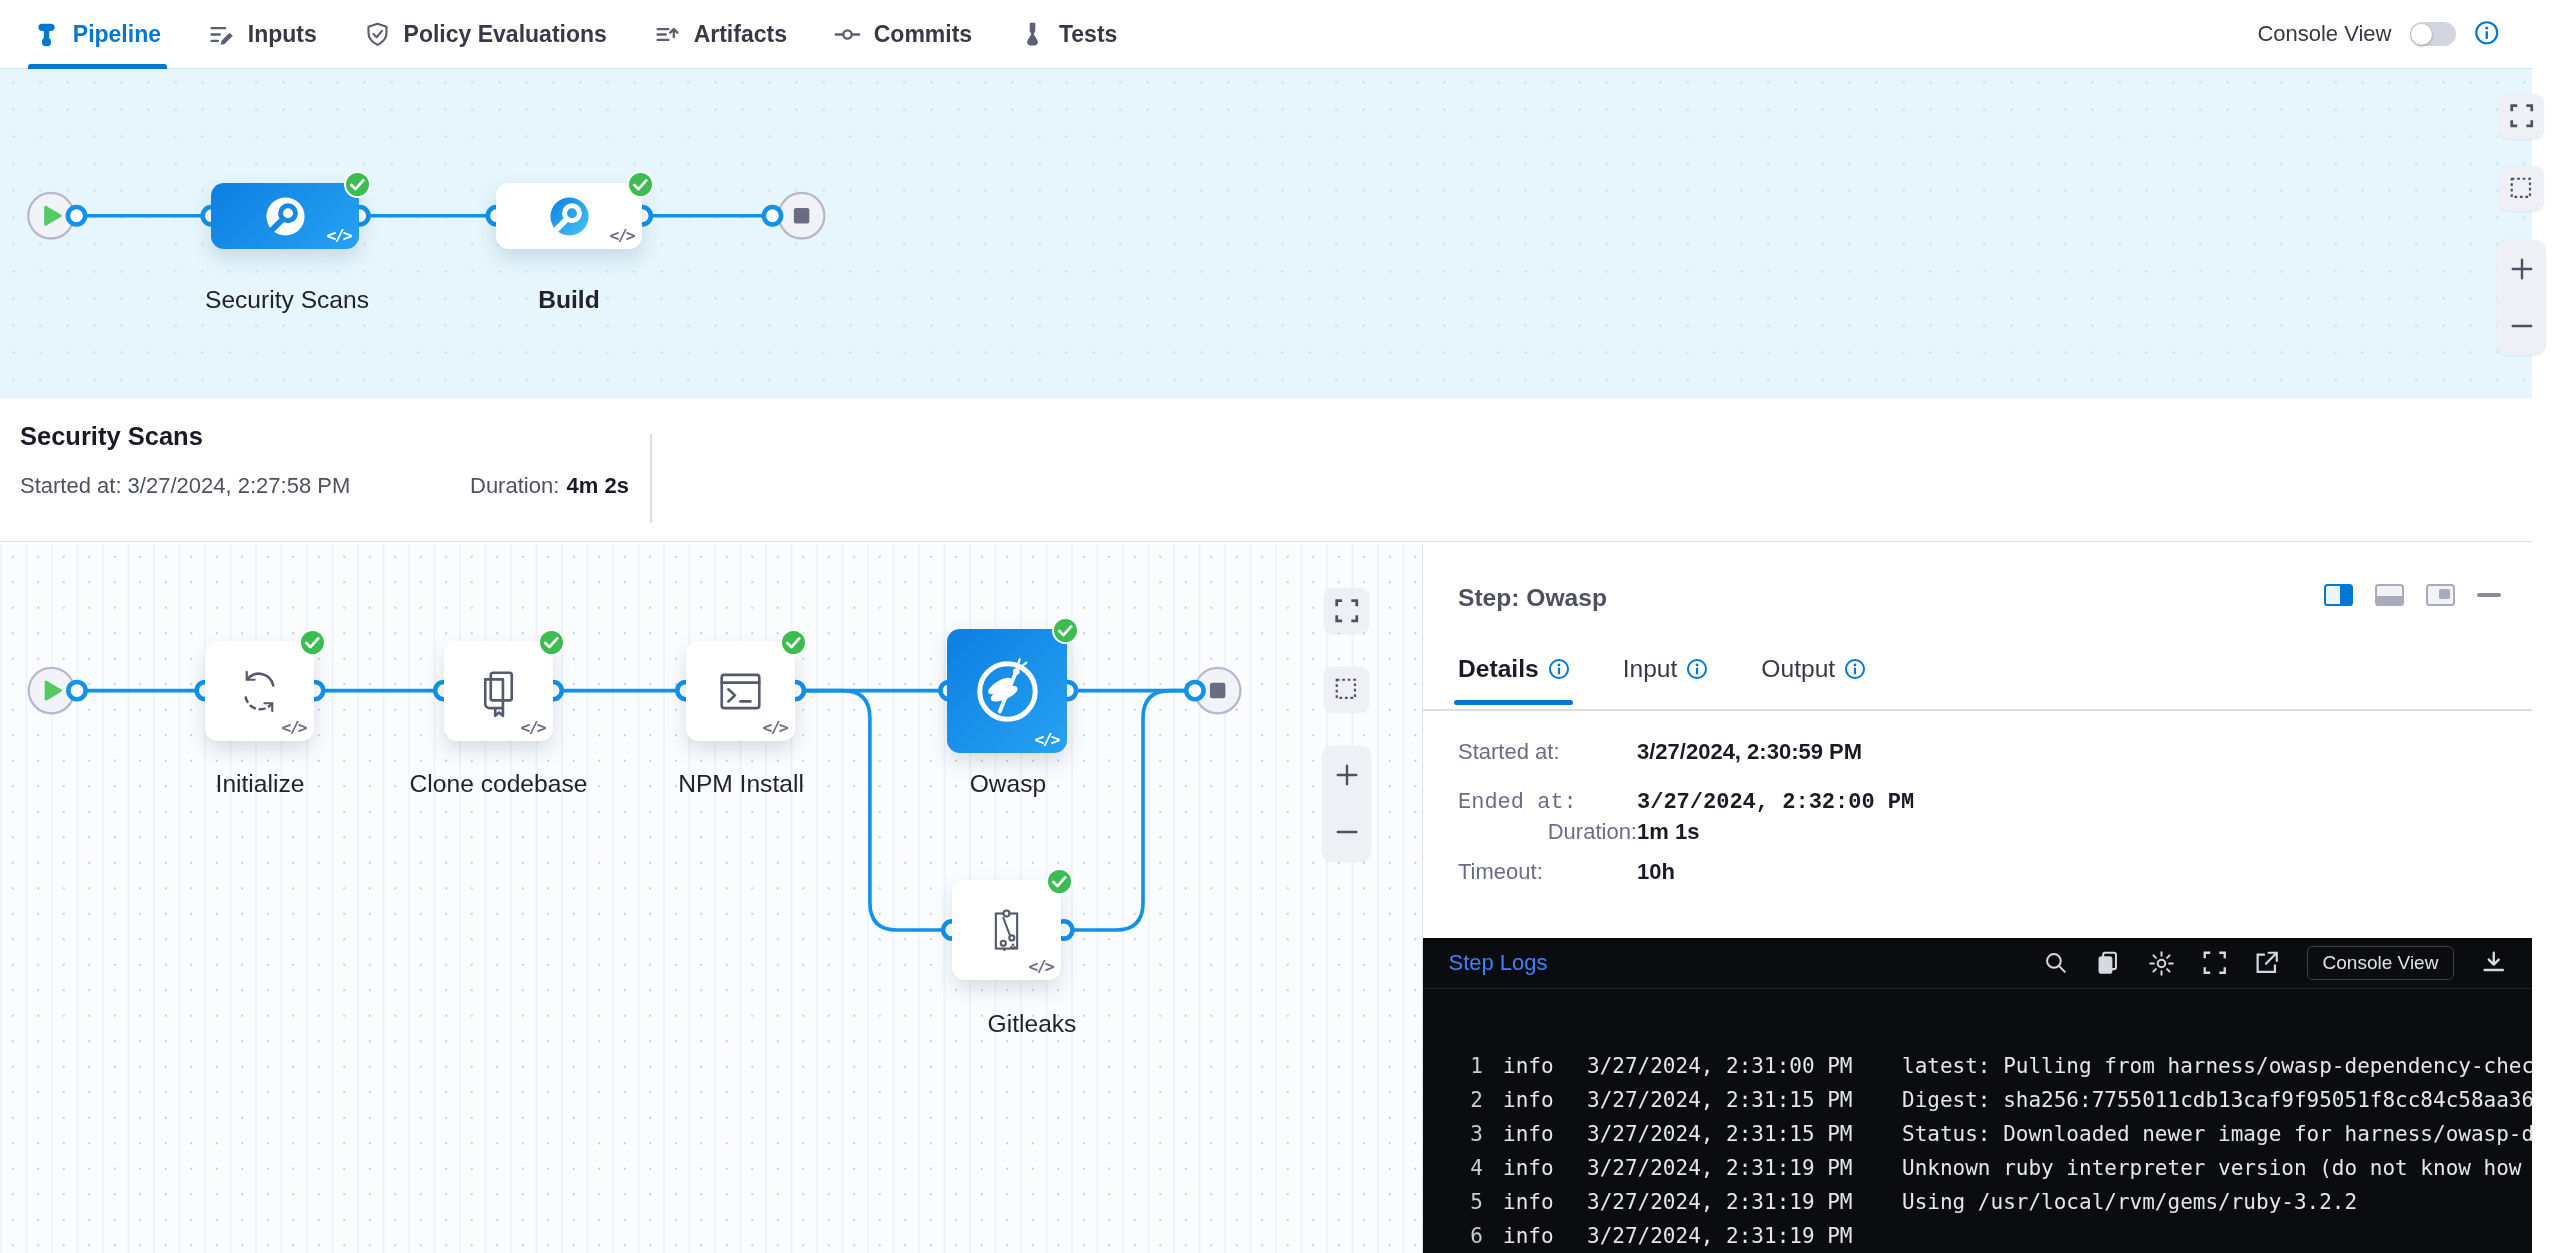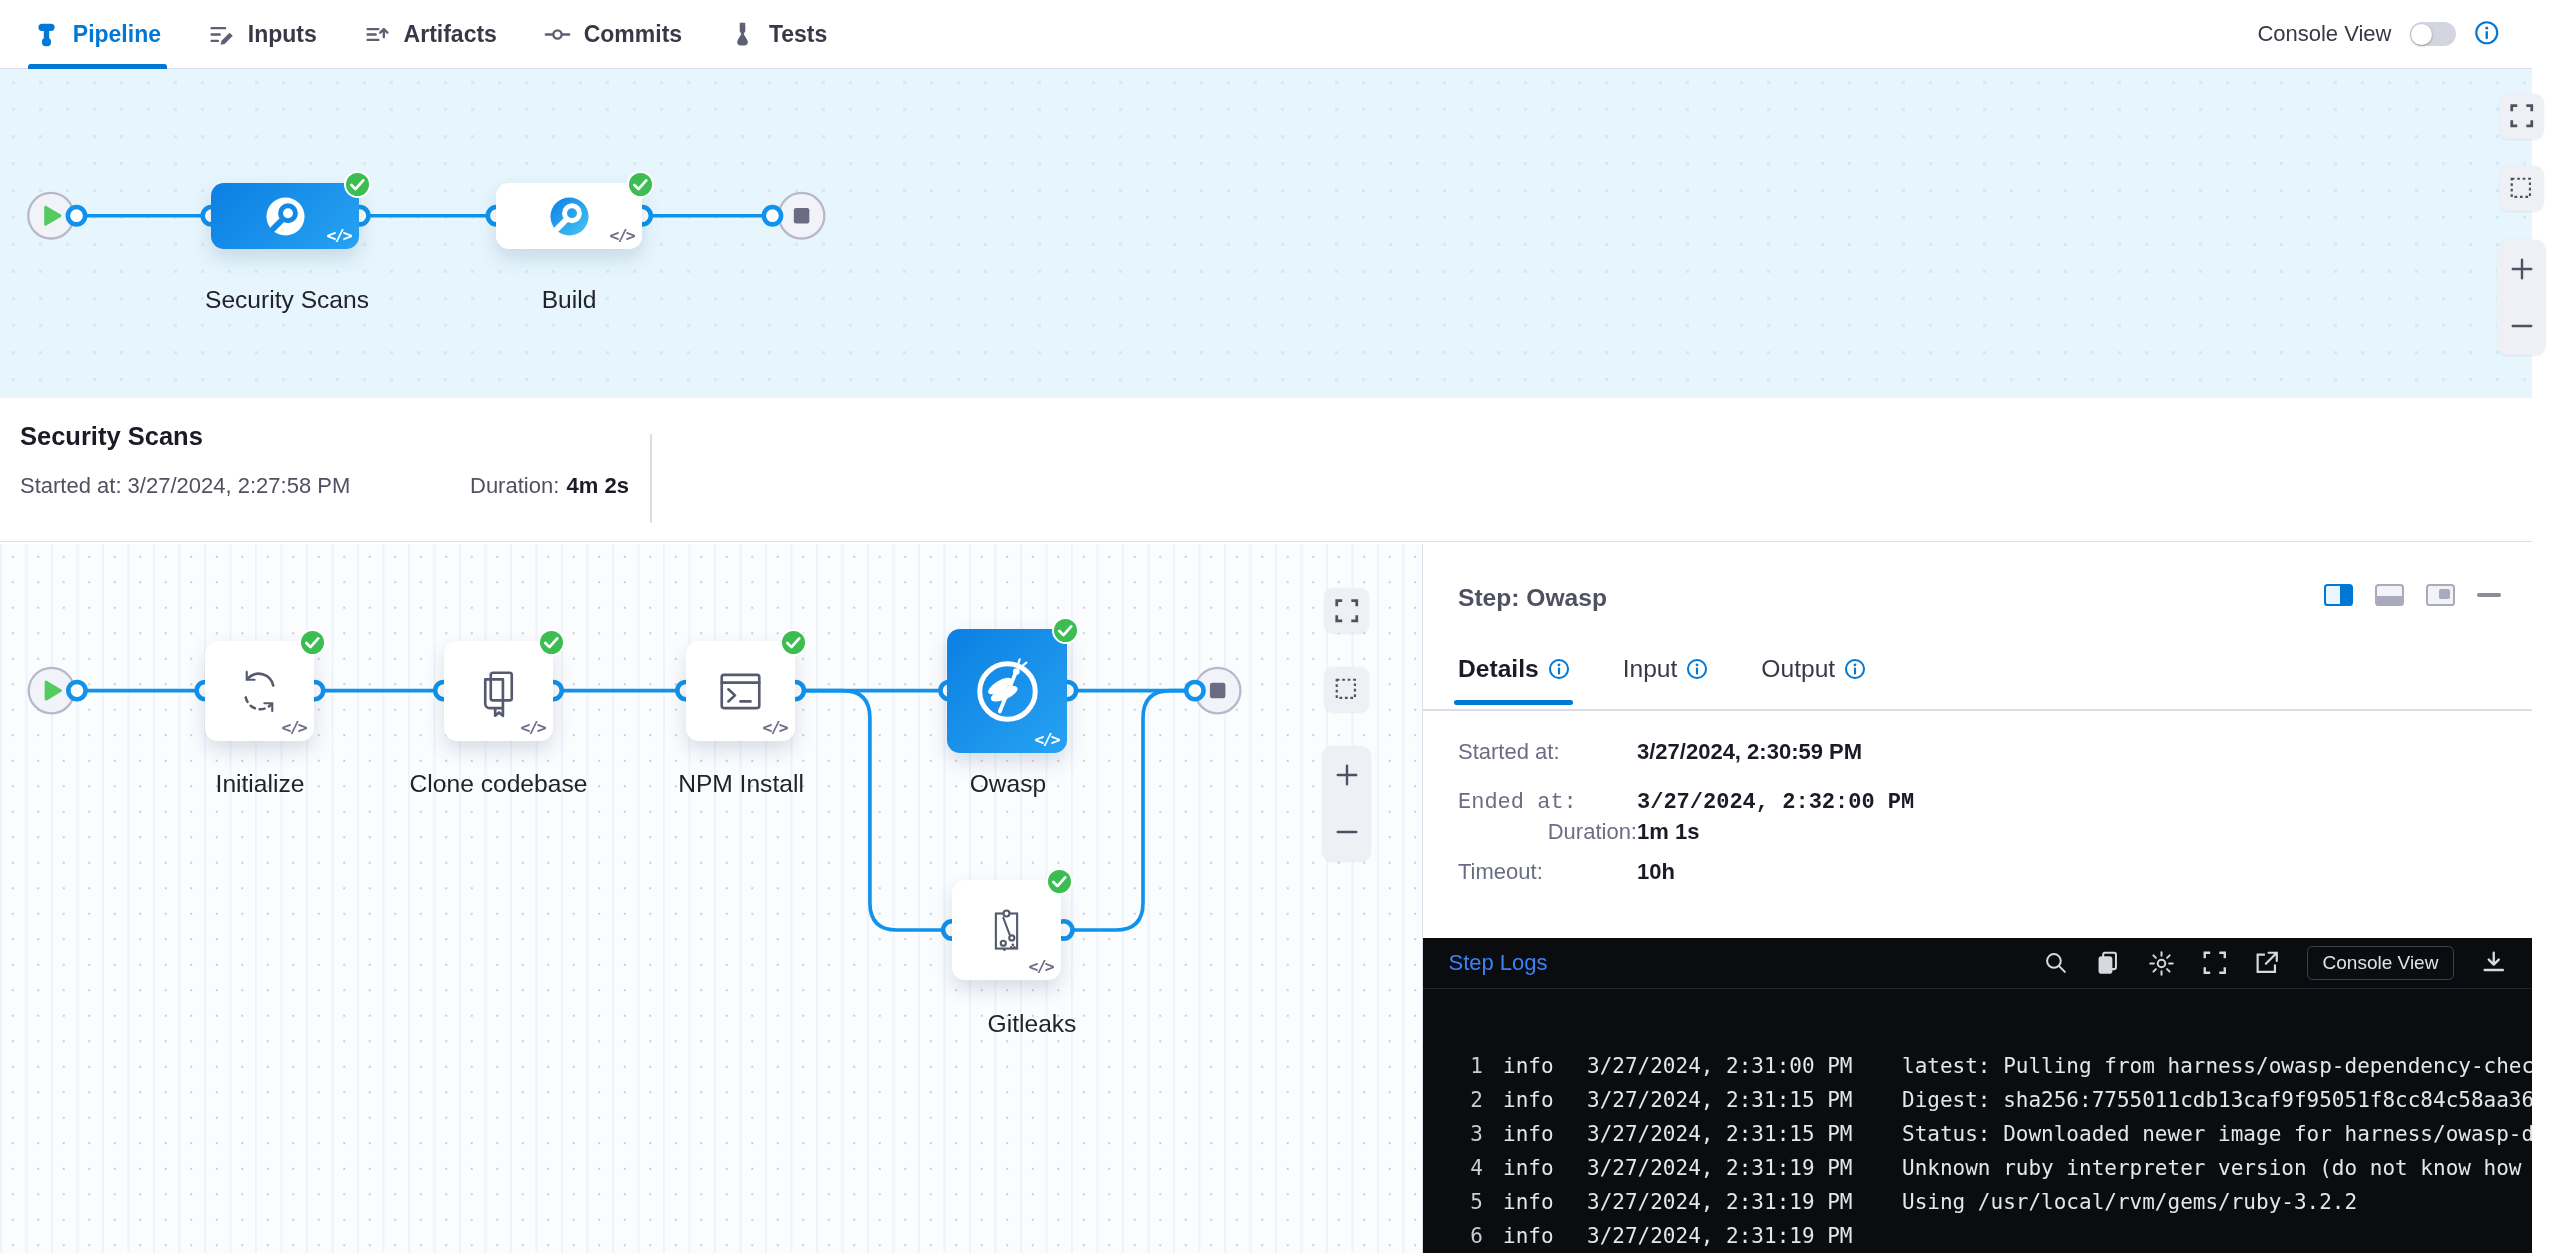--- a/index.html
+++ b/index.html
@@ -124,20 +124,29 @@
       <span class="ticon">
         <svg width="27" height="27" viewBox="0 0 30 30" fill="none" stroke="#5d5f72" stroke-width="2.6" stroke-linecap="round">
           <path d="M4 8h15M4 15h9M4 22h7"></path>
             <path d="M15 22l9-9 3.5 3.5-9 9-4.5 1z" fill="#5d5f72" stroke="none"></path>
           </svg>
       </span>
       <span>Inputs</span>
     </div>
     <div class="tab">
       <span class="ticon">
+        <svg width="27" height="27" viewBox="0 0 30 30" fill="none" stroke="#5d5f72" stroke-width="2.4" stroke-linecap="round" stroke-linejoin="round">
+          <path d="M15 3l10 3.5v7c0 6.5-4.5 10-10 13-5.5-3-10-6.5-10-13v-7z"></path>
+            <path d="M10.5 14.5l3.5 3.5 6-7"></path>
+          </svg>
+      </span>
+      <span>Policy Evaluations</span>
+    </div>
+    <div class="tab">
+      <span class="ticon">
         <svg width="27" height="27" viewBox="0 0 30 30" fill="none" stroke="#5d5f72" stroke-width="2.6" stroke-linecap="round">
           <path d="M4 9h12M4 15h9M4 21h12"></path>
             <path d="M22 18v-9m0 0l-4 4m4-4l4 4"></path>
           </svg>
       </span>
       <span>Artifacts</span>
     </div>
     <div class="tab">
       <span class="ticon">
         <svg width="27" height="27" viewBox="0 0 30 30" fill="none" stroke="#5d5f72" stroke-width="2.6" stroke-linecap="round">
@@ -214,21 +223,21 @@
         <circle cx="35" cy="28" r="9" fill="none" stroke="#fff" stroke-width="6"></circle>
         <path d="M28 36 L17 47" stroke="#fff" stroke-width="7" stroke-linecap="round"></path>
       </svg>
       <span class="code-glyph on-white">&lt;/&gt;</span>
       <div class="check-badge">
         <svg width="14.6" height="12" viewBox="0 0 16 13">
             <path d="M1.5 6.5l4.5 4.5 8.5-9.5" fill="none" stroke="#fff" stroke-width="3" stroke-linecap="round" stroke-linejoin="round"></path>
           </svg>
       </div>
     </div>
-    <div class="node-label" style="left:496px; top:217px; width:146px;">Build</div>
+    <div class="node-label" style="left:496px; top:217px; width:146px;font-weight:bold;">Build</div>
 
     <div class="canvas-btn" style="left:2499px; top:24.6px;">
       <svg width="25.5" height="25.5" viewBox="0 0 28 28" fill="none" stroke="#4f5162" stroke-width="3">
           <path d="M3 9V3h6M19 3h6v6M25 19v6h-6M9 25H3v-6"></path>
         </svg>
     </div>
     <div class="canvas-btn" style="left:2499px; top:97px;">
       <svg width="25.5" height="25.5" viewBox="0 0 28 28" fill="none" stroke="#4f5162" stroke-width="2.4" stroke-dasharray="3 3">
           <rect x="3" y="3" width="20" height="20"></rect>
         </svg>

